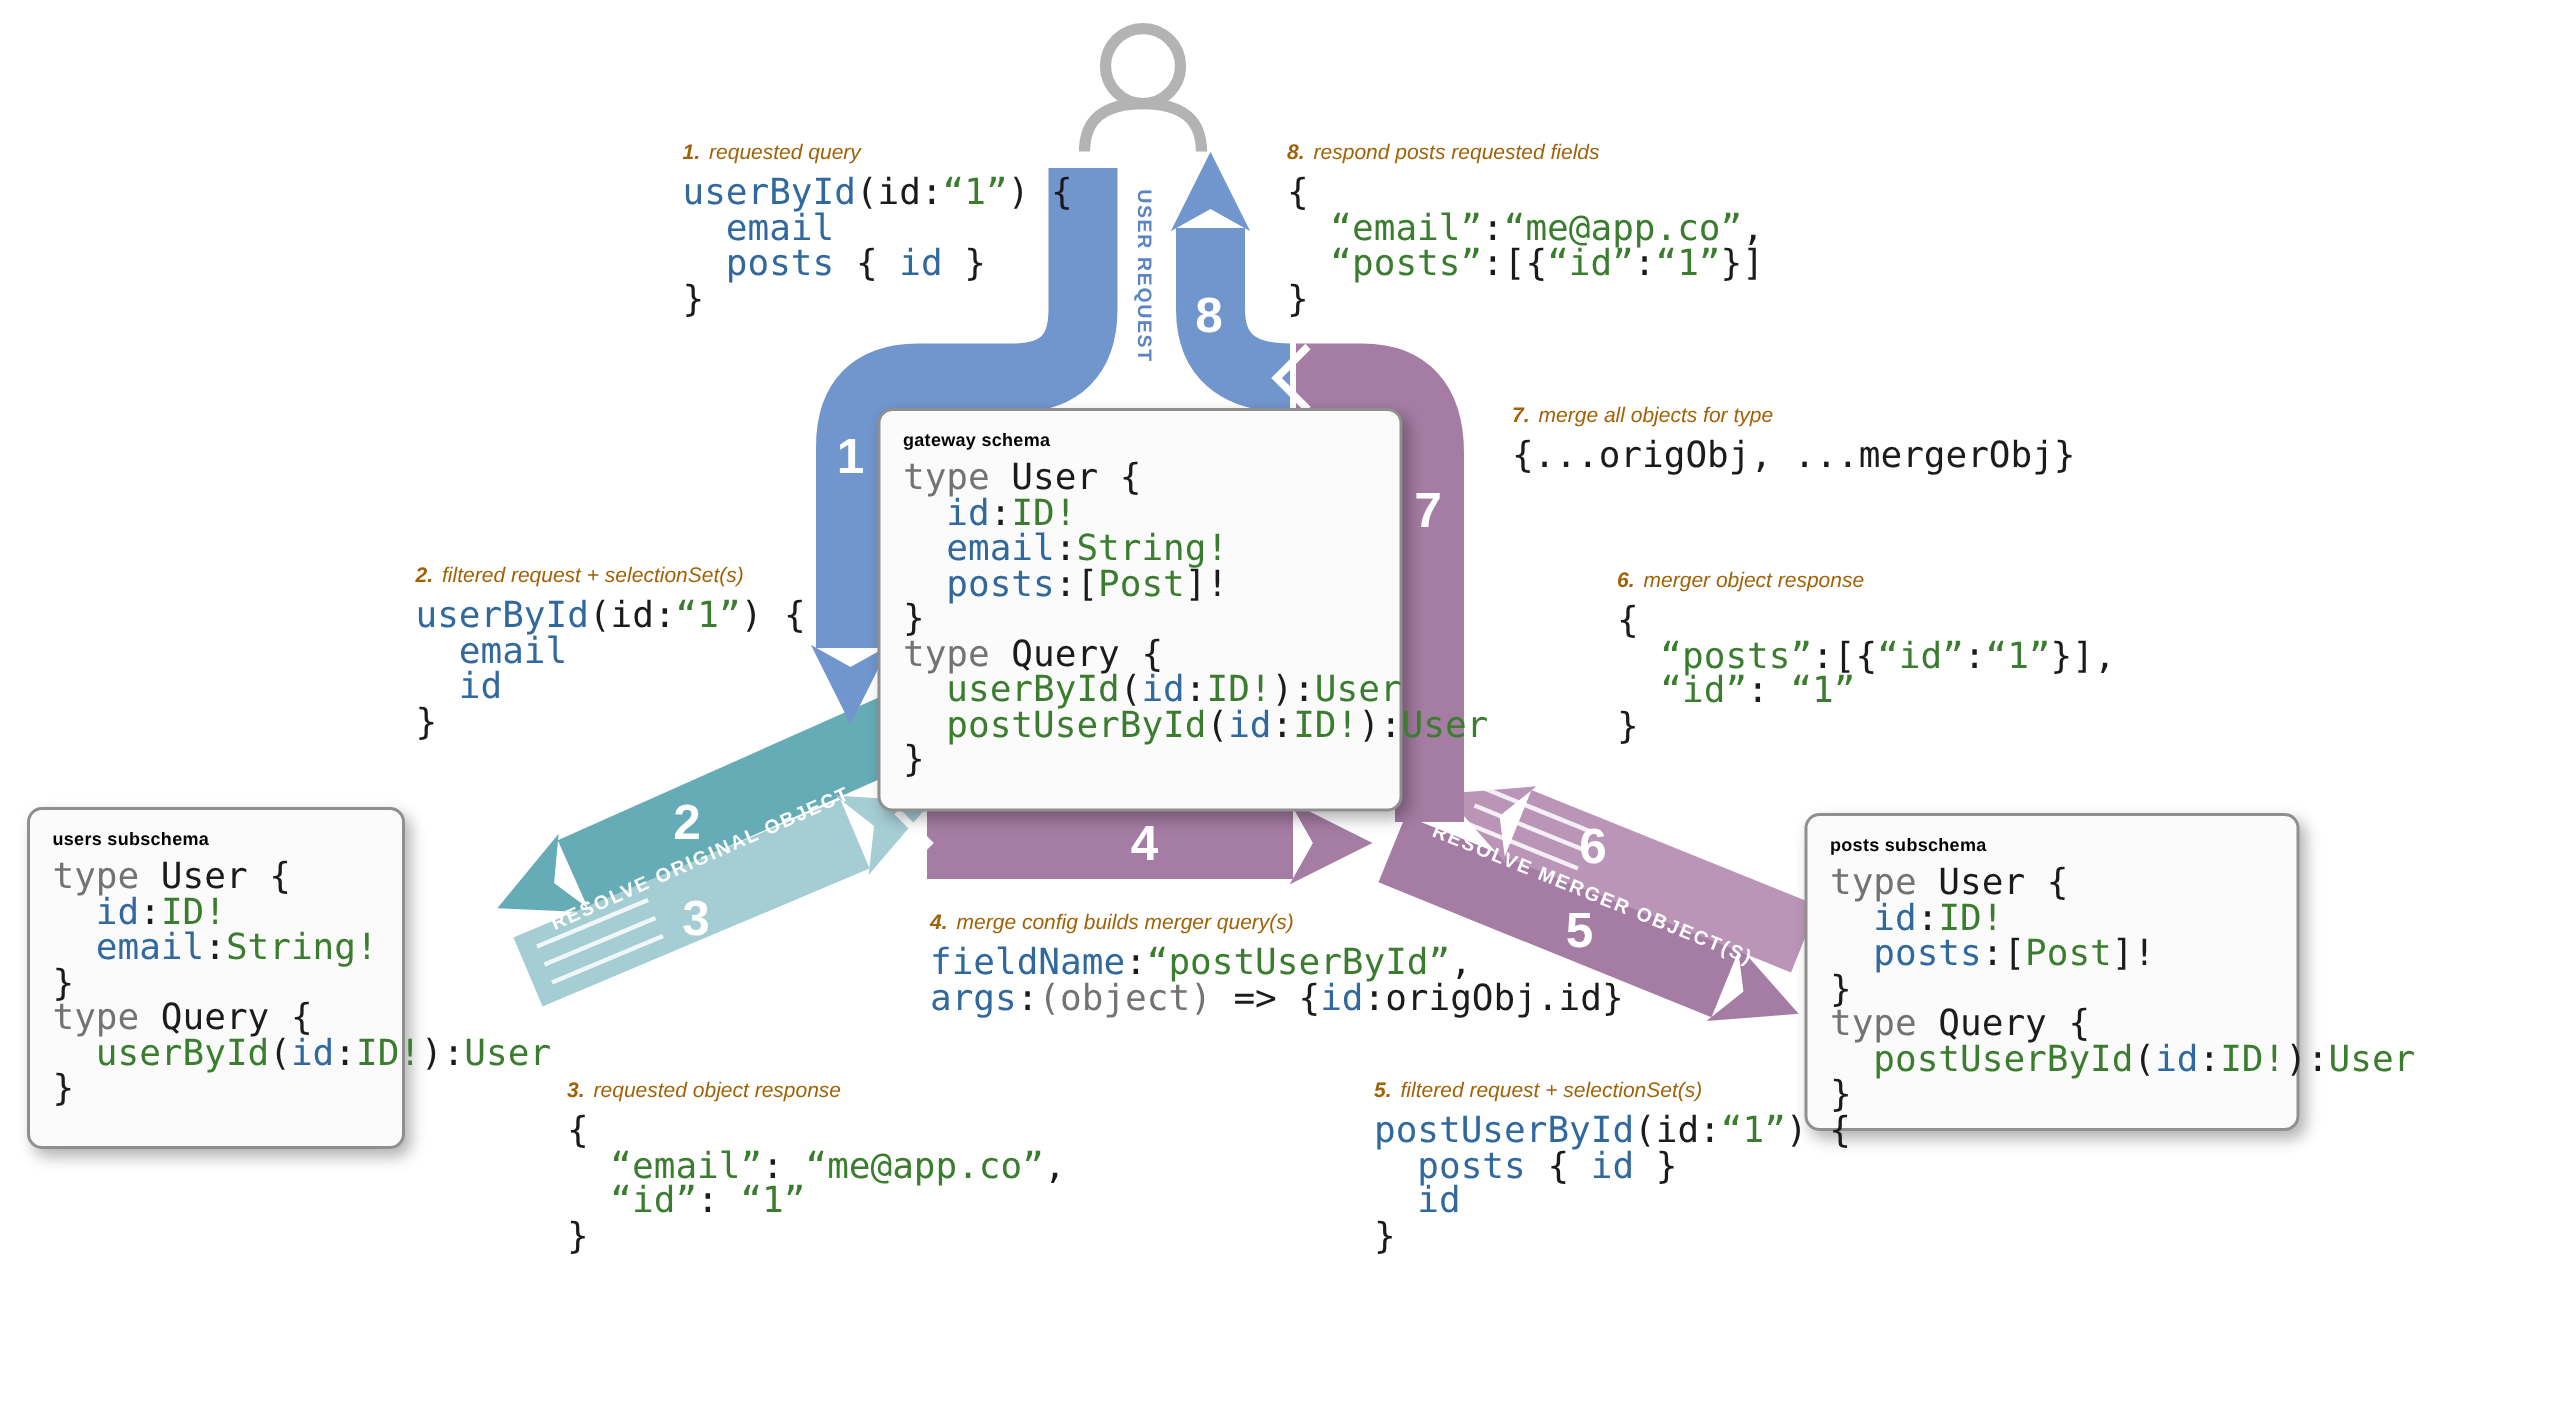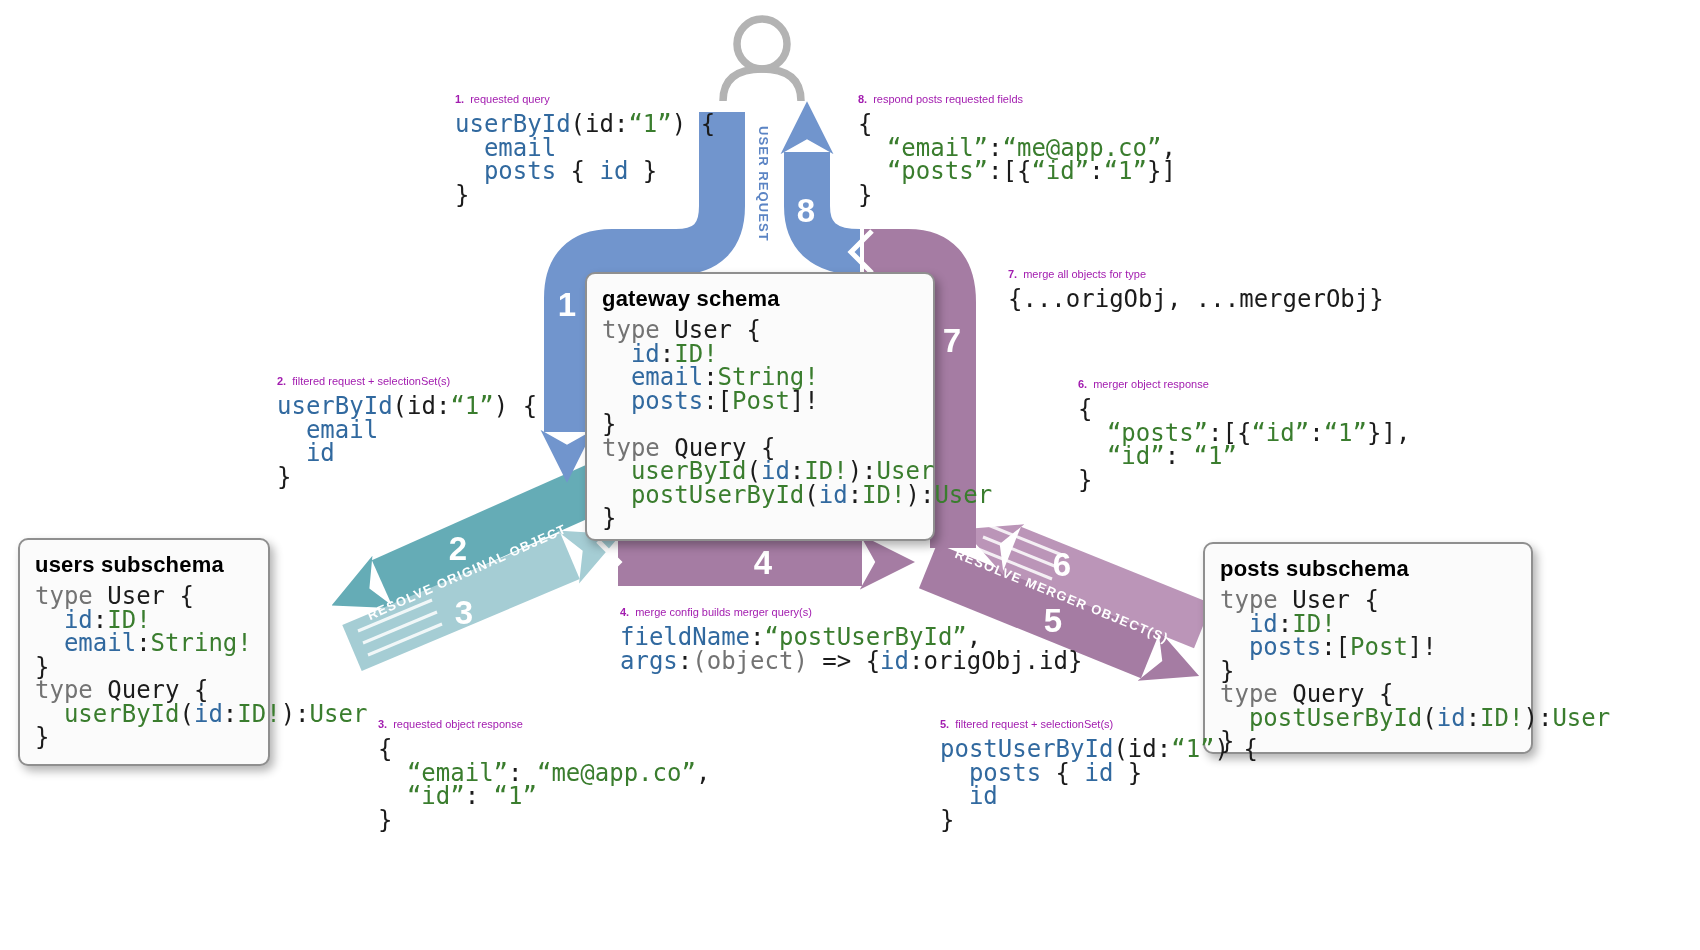--- a/index.html
+++ b/index.html
@@ -2,29 +2,29 @@
 <html><head>
 <meta charset="utf-8">
 <style>
   *{margin:0;padding:0;box-sizing:border-box}
   html,body{background:#ffffff}
   .stage{position:relative;width:1700px;height:950px;background:#fff;overflow:hidden;
          font-family:"Liberation Sans",sans-serif}
   .arrows{position:absolute;left:0;top:0}
   .box{position:absolute;background:#fbfbfb;border:2px solid #8f8f8f;border-radius:10px;
        box-shadow:4px 5px 10px rgba(0,0,0,.3);padding:12px 15px 8px}
-  .box-title{font-size:22px;font-weight:bold;color:#000;margin-bottom:7px;letter-spacing:.2px}
+  .box-title{font-size:12px;font-weight:bold;color:#000;margin-bottom:7px;letter-spacing:.2px}
   .code{font-family:"DejaVu Sans Mono","Liberation Mono",monospace;font-size:24px;
         line-height:23.5px;white-space:pre}
   .tk-k{color:#1b1b1b}
   .tk-b{color:#31699f}
   .tk-g{color:#3a7d2e}
   .tk-r{color:#737373}
   .ann{position:absolute}
-  .ann-label{font-size:11px;color:#a21caf;margin-bottom:8px}
+  .ann-label{font-style:italic;font-size:14px;color:#a16207;margin-bottom:8px}
   .ann-num{font-weight:bold;margin-right:6px}
   .step-num{font-family:"Liberation Sans",sans-serif;font-size:33px;font-weight:bold;fill:#fff}
   .band-label{font-family:"Liberation Sans",sans-serif;font-size:13px;font-weight:bold;
               fill:#fff;letter-spacing:1.4px}
   .user-req-label{fill:#5b84c4;letter-spacing:1.1px}
 </style>
 </head>
 <body>
 
 <div class="stage">
@@ -135,18 +135,18 @@
   <div class="ann" style="left:620px;top:606px">
     <div class="ann-label"><span class="ann-num">4.</span><span>merge config builds merger query(s)</span></div>
     <div class="code"><div><span class="tk-b">fieldName</span><span class="tk-k">:</span><span class="tk-g">“postUserById”</span><span class="tk-k">,</span></div><div><span class="tk-b">args</span><span class="tk-k">:</span><span class="tk-r">(object)</span><span class="tk-k"> =&gt; {</span><span class="tk-b">id</span><span class="tk-k">:origObj.id}</span></div></div>
   </div>
 
   <div class="ann" style="left:378px;top:718px">
     <div class="ann-label"><span class="ann-num">3.</span><span>requested object response</span></div>
     <div class="code"><div><span class="tk-k">{</span></div><div><span class="tk-k">  </span><span class="tk-g">“email”</span><span class="tk-k">: </span><span class="tk-g">“me@app.co”</span><span class="tk-k">,</span></div><div><span class="tk-k">  </span><span class="tk-g">“id”</span><span class="tk-k">: </span><span class="tk-g">“1”</span></div><div><span class="tk-k">}</span></div></div>
   </div>
 
-  <div class="ann" style="left:940px;top:718px">
+  <div class="ann" style="left:916px;top:718px">
     <div class="ann-label"><span class="ann-num">5.</span><span>filtered request + selectionSet(s)</span></div>
     <div class="code"><div><span class="tk-b">postUserById</span><span class="tk-k">(id:</span><span class="tk-g">“1”</span><span class="tk-k">) {</span></div><div><span class="tk-b">  posts</span><span class="tk-k"> { </span><span class="tk-b">id</span><span class="tk-k"> }</span></div><div><span class="tk-b">  id</span></div><div><span class="tk-k">}</span></div></div>
   </div>
 
 </div>
 
 </body></html>

